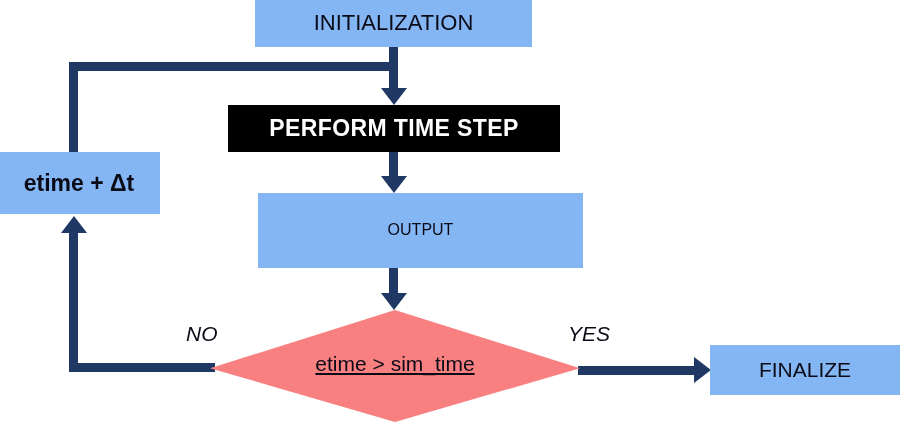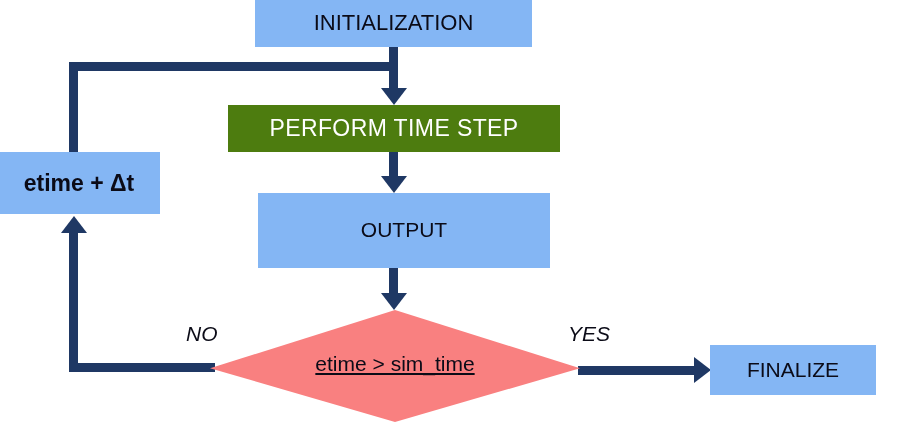--- a/index.html
+++ b/index.html
@@ -13,28 +13,28 @@
 
   .node{
     position:absolute;
     display:flex;align-items:center;justify-content:center;
     text-align:center;
     box-sizing:border-box;
     line-height:1.15;
     color:#0b0b17;
   }
   .light{background:#84b6f4;}
-  .dark{background:#4d7c0f;color:#ffffff;font-weight:normal;}
+  .dark{background:#000000;color:#ffffff;font-weight:bold;}
 
   
   #init     {left:255px; top:-2px;  width:277px; height:49px;  font-size:22px;}
   #perform  {left:228px; top:105px; width:332px; height:47px;  font-size:23px; letter-spacing:.4px;}
-  #output   {left:258px; top:193px; width:292px; height:75px;  font-size:21px; flex-direction:column;}
+  #output   {left:258px; top:193px; width:325px; height:75px;  font-size:16px; flex-direction:column;}
   #etime    {left:-2px;  top:152px; width:162px; height:62px;  font-size:23px; font-weight:bold;}
-  #finalize {left:710px; top:345px; width:166px; height:50px;  font-size:21px;}
+  #finalize {left:710px; top:345px; width:190px; height:50px;  font-size:21px;}
 
   
   #decision{
     position:absolute;left:210px;top:310px;width:370px;height:112px;
   }
   #decision .shape{
     position:absolute;inset:0;
     background:#f98080;
     clip-path:polygon(50% 0%,100% 52%,50% 100%,0% 52%);
   }

